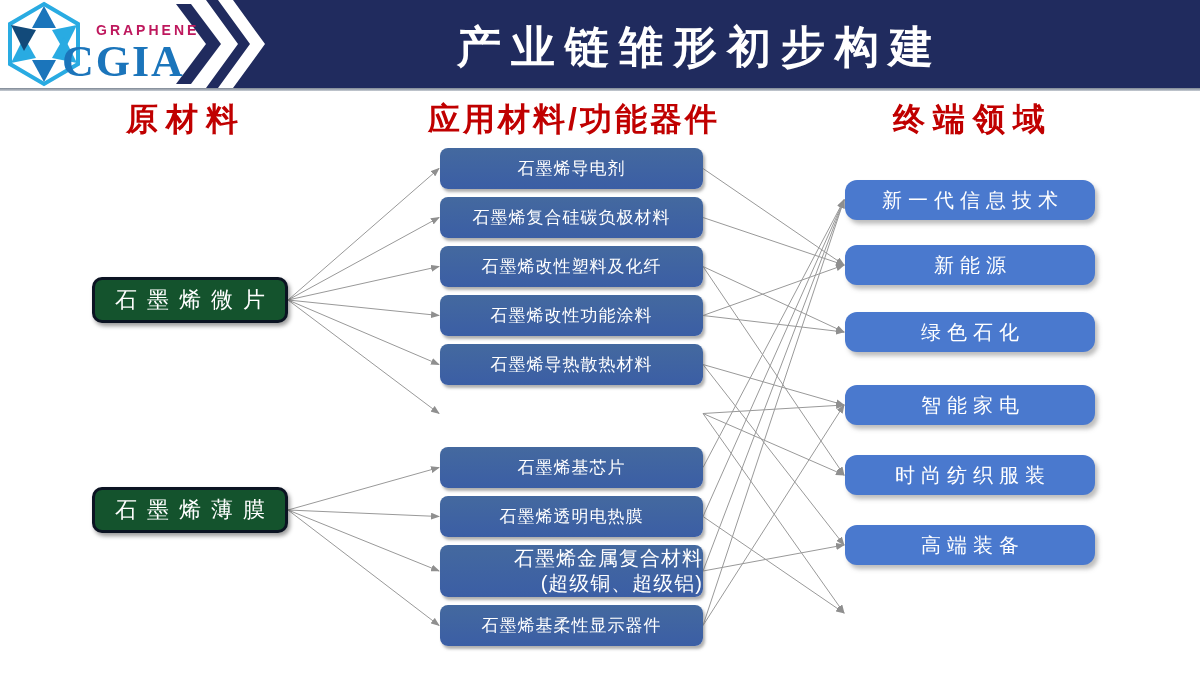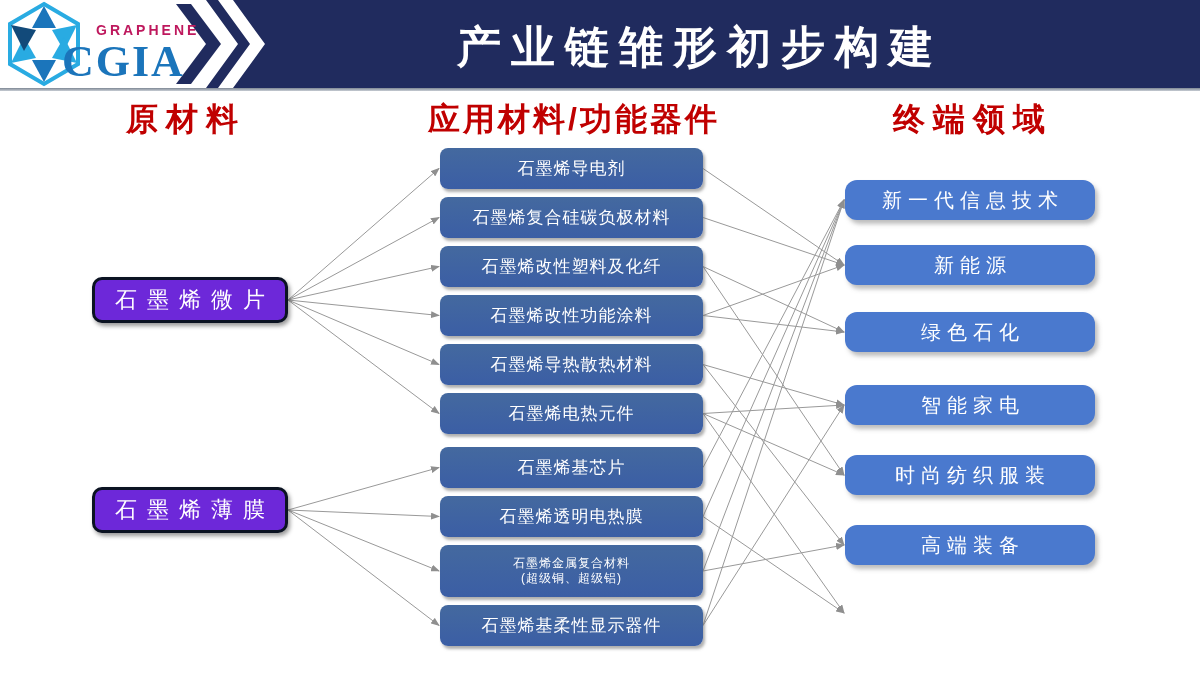--- a/index.html
+++ b/index.html
@@ -16,27 +16,27 @@
     font-size:44px;font-weight:bold;color:#1b75bb;letter-spacing:2px;}
   
   .col-h{position:absolute;top:98px;height:30px;text-align:center;font-size:32px;
     font-weight:bold;color:#c00000;white-space:nowrap;}
   .col-h.raw{left:86px;width:200px;letter-spacing:8px;}
   .col-h.app{left:428px;width:280px;letter-spacing:3px;}
   .col-h.end{left:858px;width:230px;letter-spacing:8px;}
   
   .node{position:absolute;display:flex;align-items:center;justify-content:center;
     color:#fff;font-weight:normal;text-align:center;box-sizing:border-box;}
-  .raw-box{left:92px;width:196px;height:46px;background:#6d28d9;border:3px solid #0b1322;
+  .raw-box{left:92px;width:196px;height:46px;background:#14532d;border:3px solid #0b1322;
     border-radius:10px;font-size:22px;letter-spacing:10px;text-indent:10px;
     box-shadow:2px 3px 4px rgba(0,0,0,.4);}
   .app-box{left:440px;width:263px;height:41px;background:linear-gradient(#44699f,#3b5ea5);
     border-radius:8px;font-size:17px;letter-spacing:1px;
     box-shadow:2px 3px 3px rgba(110,110,110,.55);}
-  .app-box.tall{height:52px;flex-direction:column;line-height:1.25;font-size:12px;}
+  .app-box.tall{height:52px;flex-direction:column;line-height:1.25;font-size:20px;align-items:flex-end;}
   .end-box{left:845px;width:250px;height:40px;background:#4a79ce;border-radius:12px;
     font-size:20px;letter-spacing:6px;text-indent:6px;
     box-shadow:3px 4px 4px rgba(125,125,125,.5);}
   
   .m1{top:148px}.m2{top:197px}.m3{top:246px}.m4{top:295px}.m5{top:344px}
   .m6{top:393px}.m7{top:447px}.m8{top:496px}.m9{top:545px}.m10{top:605px}
   .l1{top:277px}.l2{top:487px}
   .r1{top:180px}.r2{top:245px}.r3{top:312px}.r4{top:385px}
   .r5{top:455px}.r6{top:525px}.r7{top:593px}
   #arrows{position:absolute;left:0;top:0;}
@@ -111,21 +111,20 @@
     </svg>
 
   <div class="node raw-box l1">石墨烯微片</div>
   <div class="node raw-box l2">石墨烯薄膜</div>
 
   <div class="node app-box m1">石墨烯导电剂</div>
   <div class="node app-box m2">石墨烯复合硅碳负极材料</div>
   <div class="node app-box m4">石墨烯改性功能涂料</div>
   <div class="node app-box m3">石墨烯改性塑料及化纤</div>
   <div class="node app-box m5">石墨烯导热散热材料</div>
-  <div class="node app-box m6">石墨烯电热元件</div>
   <div class="node app-box m7">石墨烯基芯片</div>
   <div class="node app-box m8">石墨烯透明电热膜</div>
   <div class="node app-box tall m9">
     <span>石墨烯金属复合材料</span>
     <span>(超级铜、超级铝)</span>
   </div>
   <div class="node app-box m10">石墨烯基柔性显示器件</div>
 
   <div class="node end-box r1">新一代信息技术</div>
   <div class="node end-box r2">新能源</div>

